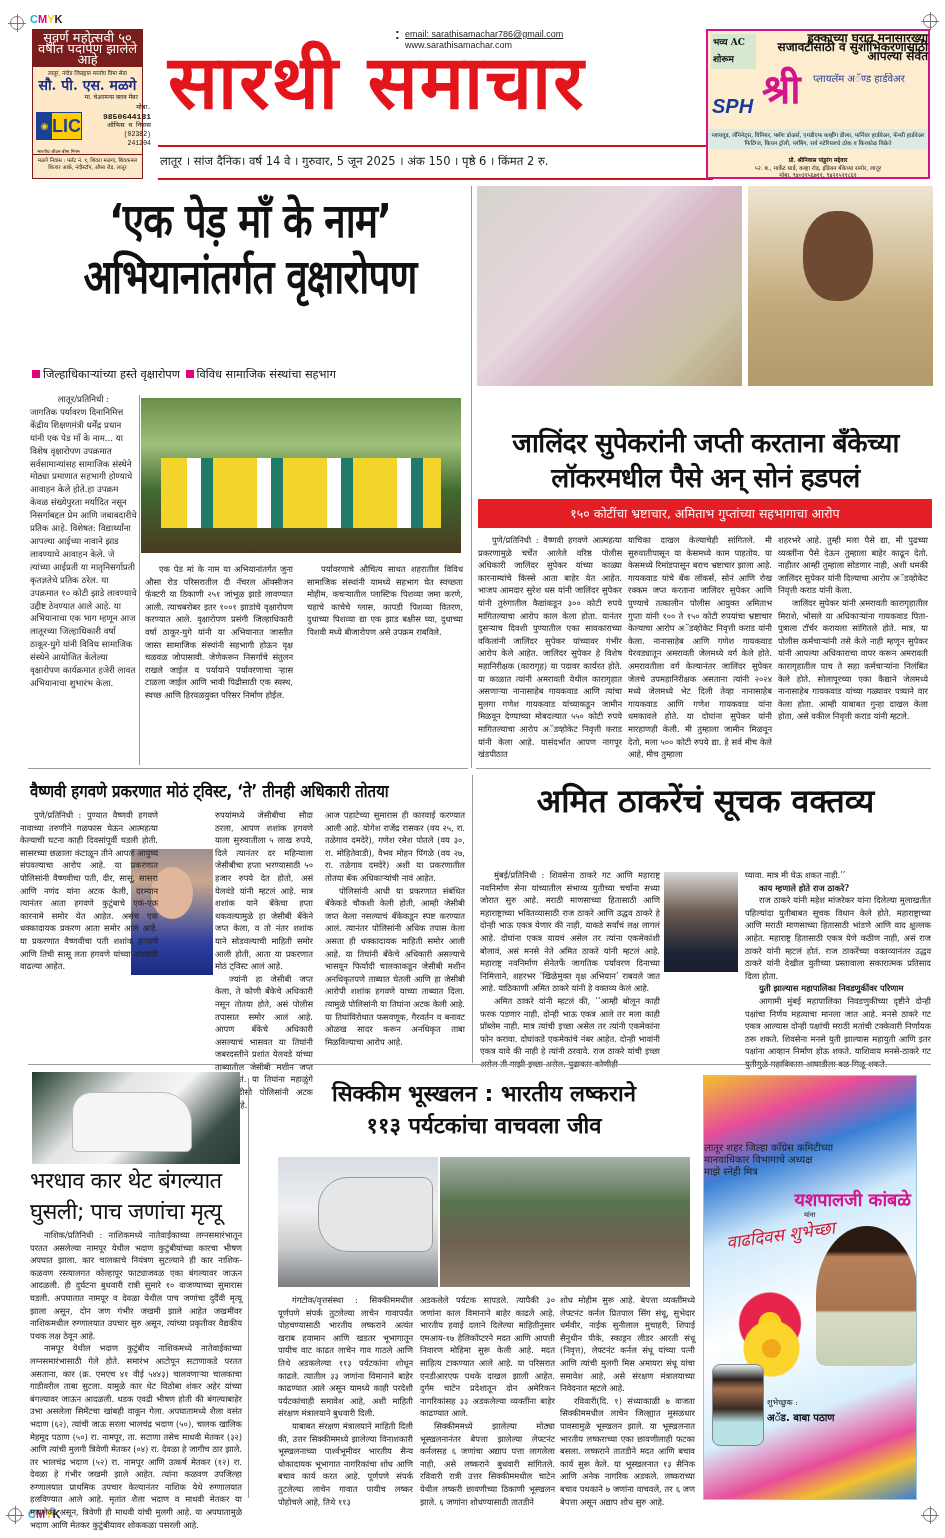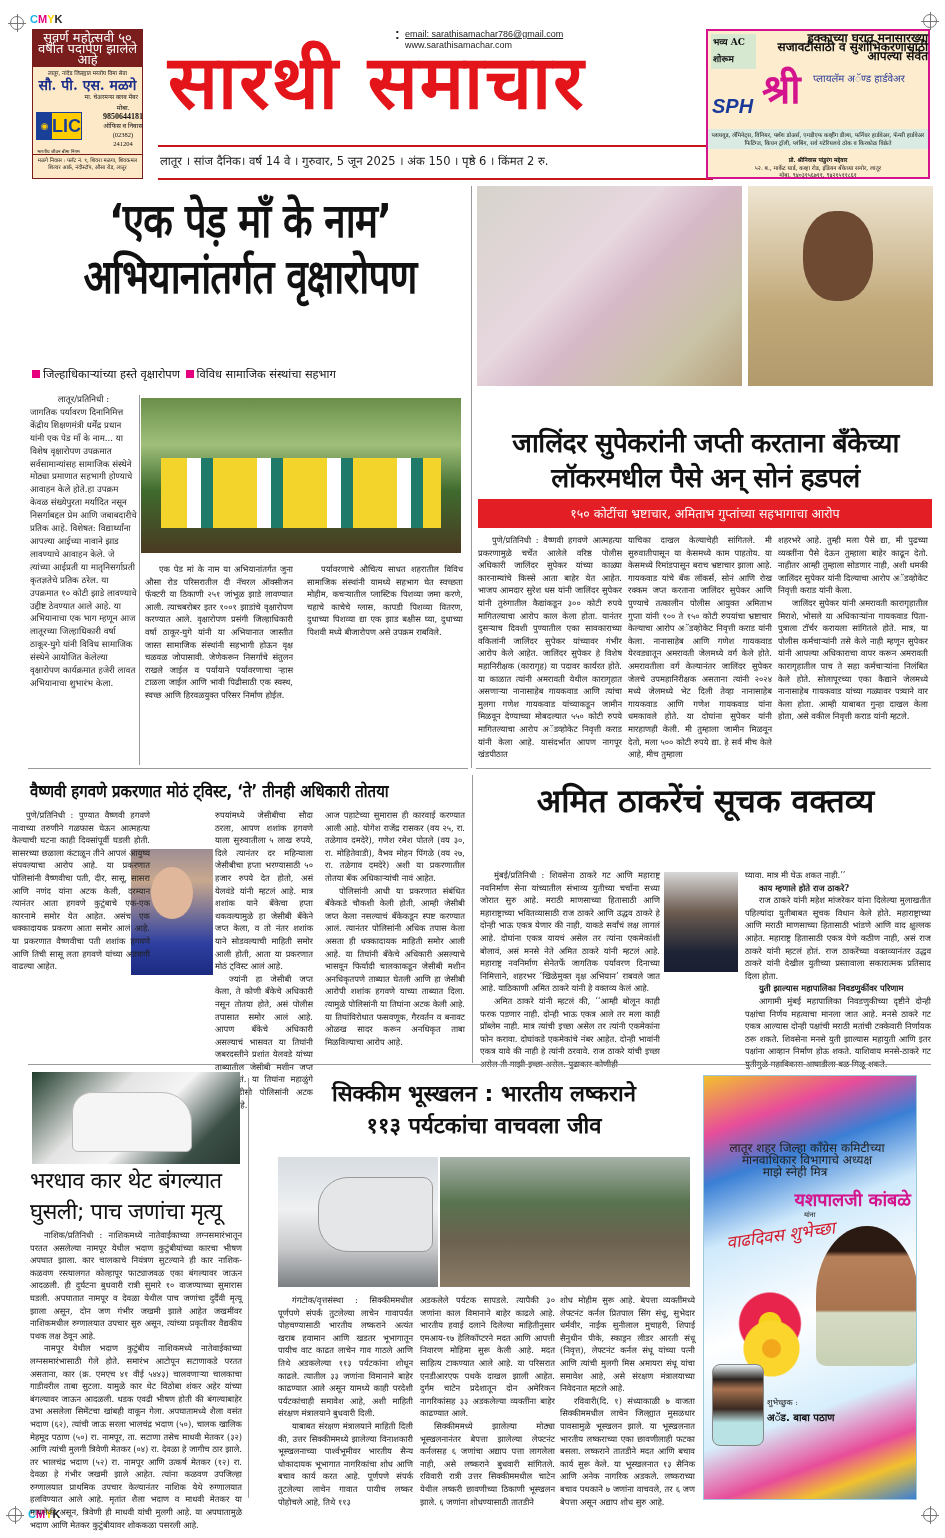--- a/index.html
+++ b/index.html
@@ -18,21 +18,21 @@
 
 #ad-lic{left:32px;top:29px;width:111px;height:150px;border:1px solid #7a1b1b;background:#fde9c8}
 #ad-lic .top{background:#7a1d1d;color:#fff;font-size:13px;font-weight:normal;text-align:center;line-height:11px;padding:2px 1px}
 #ad-lic .small{font-size:5.5px;text-align:center;margin-top:2px}
 #ad-lic .name{font-size:14px;font-weight:bold;color:#1b2f8a;text-align:center;line-height:16px}
 #ad-lic .sub{font-size:6px;text-align:right;padding-right:4px}
 #ad-lic .lic{display:flex;align-items:center;padding:2px 3px}
 #ad-lic .logo{width:55px;height:28px;background:#fff;border:1px solid #1a3f99;display:flex;align-items:center}
 #ad-lic .logo .emb{width:15px;height:26px;background:#1a3f99;color:#ffcc00;font-size:9px;display:flex;align-items:center;justify-content:center}
 #ad-lic .logo .txt{flex:1;background:#ffcc00;color:#1a3f99;font-family:"Liberation Sans",sans-serif;font-weight:bold;font-size:18px;text-align:center;height:26px;line-height:26px}
-#ad-lic .phone{font-family:Liberation Serif, serif;font-size:6.5px;text-align:center;line-height:9px;padding-left:21px}
+#ad-lic .phone{font-family:Liberation Mono, monospace;font-size:6.5px;text-align:right;line-height:9px;padding-left:21px}
 #ad-lic .addr{border-top:1px solid #7a1b1b;font-size:5.3px;line-height:7px;text-align:center;padding:2px}
 
 
 #masthead-title{left:168px;top:32px;width:530px;height:100px;font-size:74px;font-weight:bold;color:#e3151b;letter-spacing:2px;font-family:"DejaVu Sans",sans-serif;line-height:100px}
 #contact{left:405px;top:29px;font-family:"Liberation Sans",sans-serif;font-size:9px;line-height:11px;color:#222}
 #contact .dot{position:absolute;left:-10px;font-size:14px;font-weight:bold}
 #mast-rule1{left:158px;top:145px;width:555px;height:2px;background:#c8161c}
 #mast-info{left:160px;top:150px;width:552px;font-family:"DejaVu Sans",sans-serif;font-size:11.5px;white-space:nowrap;line-height:22px;color:#222}
 #mast-rule2{left:158px;top:178px;width:555px;height:2px;background:#c8161c}
 
@@ -60,21 +60,21 @@
 #s2-photo2{left:748px;top:186px;width:185px;height:200px;background:linear-gradient(180deg,#eee5d2 0%,#c2a97a 60%,#b39a6c 100%)}
 #s2-head{left:478px;top:425px;width:455px;text-align:center;font-family:"DejaVu Sans",sans-serif;font-weight:bold;font-size:26.5px;line-height:35px;letter-spacing:-0.5px}
 #s2-bar{left:478px;top:499px;width:454px;height:29px;background:#e31e24;color:#fff;font-family:"DejaVu Sans",sans-serif;font-size:12.5px;text-align:center;line-height:29px}
 #s2-c1{left:478px;top:534px;width:144px}
 #s2-c2{left:628px;top:534px;width:144px}
 #s2-c3{left:778px;top:534px;width:150px}
 
 
 #s3-head{left:30px;top:776px;width:440px;font-family:"DejaVu Sans",sans-serif;font-weight:bold;font-size:17px;line-height:30px;white-space:nowrap;transform:scaleX(.88);transform-origin:left}
 #s3-photo{left:131px;top:849px;width:82px;height:126px;background:linear-gradient(180deg,#9d8d94 0%,#c9a98e 25%,#2d3fa0 75%,#1c2a80 100%)}
-#s3-c1{left:12px;top:809px;width:138px}
+#s3-c1{left:20px;top:809px;width:138px}
 #s3-c2{left:175px;top:809px;width:138px}
 #s3-c3{left:325px;top:809px;width:140px}
 
 
 #s4-head{left:478px;top:780px;width:455px;text-align:center;font-family:"DejaVu Sans",sans-serif;font-weight:bold;font-size:32px;line-height:42px}
 #s4-photo{left:664px;top:872px;width:74px;height:100px;background:linear-gradient(180deg,#d8d8d8 0%,#6d5c50 40%,#1e2436 80%,#1a1e30 100%)}
 #s4-c1{left:480px;top:869px;width:180px}
 #s4-c2{left:745px;top:869px;width:186px}
 
 
@@ -85,21 +85,21 @@
 
 #s6-head{left:278px;top:1078px;width:412px;text-align:center;font-family:"DejaVu Sans",sans-serif;font-weight:bold;font-size:22px;line-height:32px}
 #s6-photo1{left:278px;top:1157px;width:160px;height:130px;background:linear-gradient(180deg,#d8dde2 0%,#eef0f2 40%,#c8cacc 70%,#7c7f82 100%)}
 #s6-photo2{left:440px;top:1157px;width:250px;height:130px;background:linear-gradient(180deg,#a6b2a8 0%,#58734f 35%,#6d6150 65%,#8a7c66 100%)}
 #s6-c1{left:278px;top:1294px;width:135px}
 #s6-c2{left:420px;top:1294px;width:135px}
 #s6-c3{left:560px;top:1294px;width:135px}
 
 
 #ad-bday{left:703px;top:1075px;width:214px;height:425px;border:1px solid #9bc8e0;background:linear-gradient(160deg,#f2c12e 0%,#e84d9a 12%,#3a7fd5 22%,#cfe9fb 35%,#ffffff 55%,#d7eefc 75%,#e84d9a 86%,#f2c12e 92%,#3a7fd5 100%);overflow:hidden}
-#ad-bday .line{position:absolute;left:0;width:100%;text-align:center;padding-right:6px;font-size:12px;line-height:12px;color:#222}
+#ad-bday .line{position:absolute;left:0;width:100%;text-align:left;padding-right:6px;font-size:10px;line-height:12px;color:#222}
 #ad-bday .name{position:absolute;left:0;top:111px;width:100%;text-align:right;padding-right:5px;font-family:"DejaVu Sans",sans-serif;font-weight:bold;font-size:18px;color:#d4148d}
 #ad-bday .yanna{position:absolute;left:100px;top:134px;font-size:7px}
 #ad-bday .greet{position:absolute;left:22px;top:148px;font-size:17px;color:#d3192b;font-style:italic;line-height:22px;transform:rotate(-8deg)}
 #ad-bday .flower{position:absolute;left:26px;top:210px;width:80px;height:75px;border-radius:50%;background:radial-gradient(circle,#f7d21b 0 20%,#e8234c 22% 55%,transparent 58%)}
 #ad-bday .flower2{position:absolute;left:30px;top:240px;width:75px;height:65px;border-radius:50%;background:radial-gradient(circle,#f3a81b 0 18%,#fbd52c 20% 55%,transparent 58%)}
 #ad-bday .person{position:absolute;left:112px;top:150px;width:102px;height:140px;border-radius:50% 50% 10px 10px;background:linear-gradient(180deg,#2b1a12 0%,#2b1a12 18%,#b6805a 22%,#a8734f 60%,#d6dcc4 62%,#c7cfb4 100%)}
 #ad-bday .small-photo{position:absolute;left:8px;top:288px;width:52px;height:82px;border:1px solid #888;border-radius:8px;background:linear-gradient(180deg,#e8f2f6 0%,#2b2420 18%,#a8734f 30%,#3a2a22 55%,#b8e2e4 72%,#b8e2e4 100%)}
 #ad-bday .wisher{position:absolute;left:63px;top:320px;font-size:8px}
 #ad-bday .wname{position:absolute;left:63px;top:334px;font-family:"DejaVu Sans",sans-serif;font-weight:bold;font-size:10px}
 </style>

